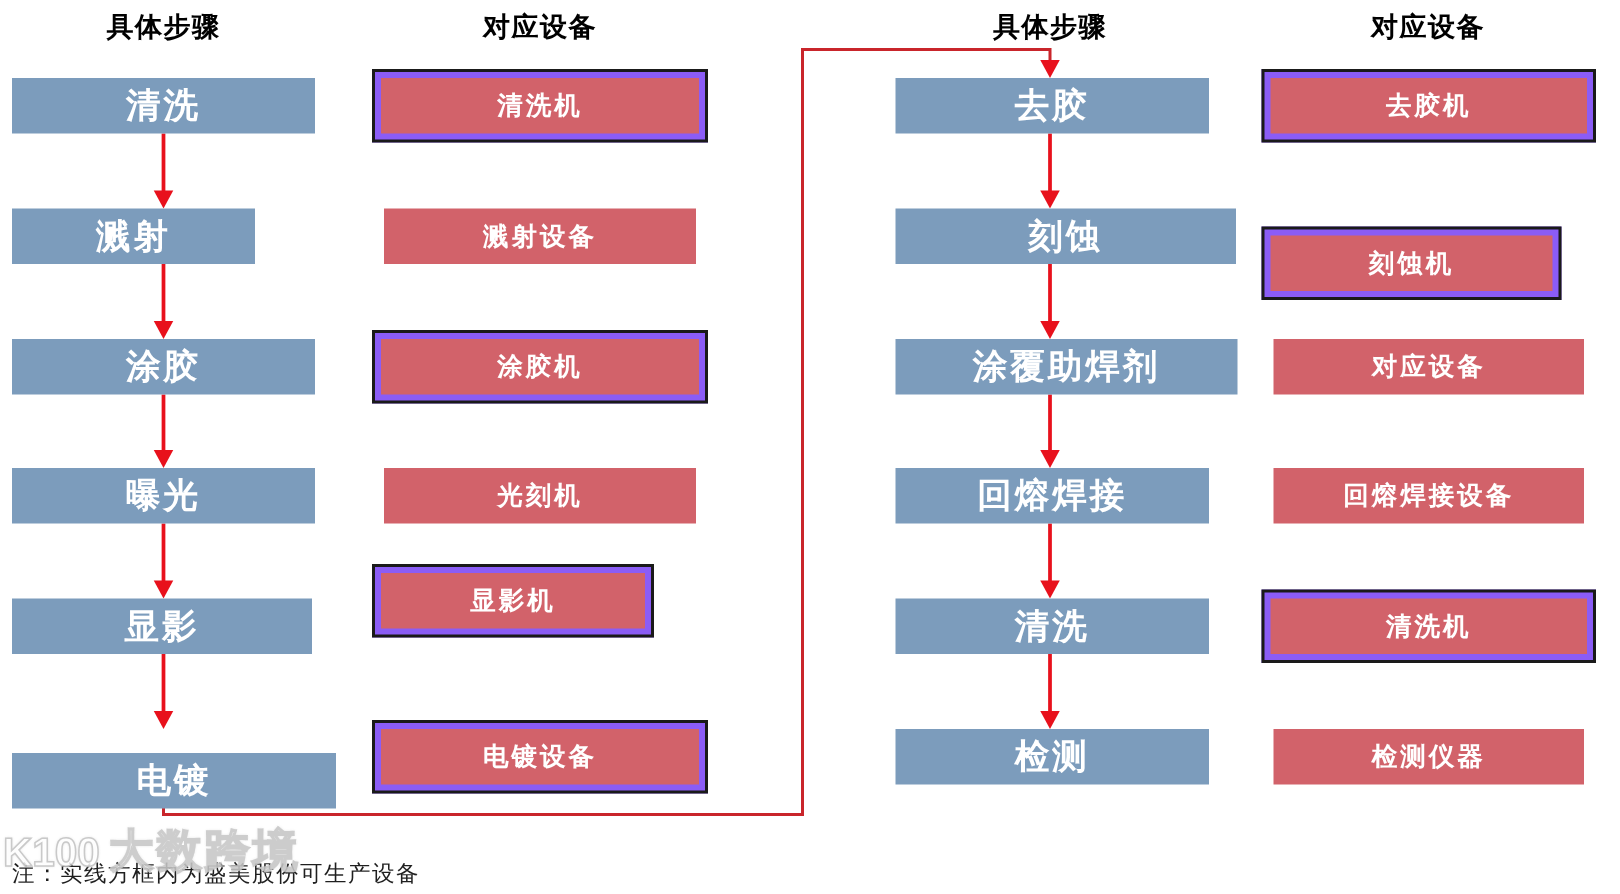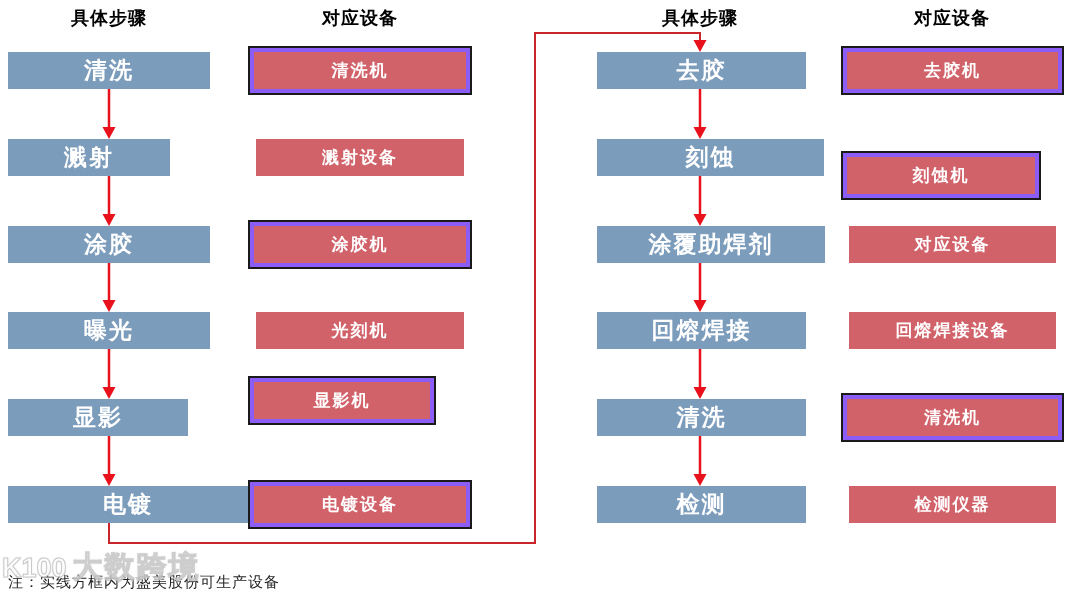--- a/index.html
+++ b/index.html
@@ -157,26 +157,26 @@
   <div class="equip-plain" style="left:256px;top:139px;width:208px">溅射设备</div>
 
   <div class="step-box" style="left:8px;top:226px;width:202px">涂胶</div>
   <div class="equip-boxed" style="left:248px;top:220px;width:224px">
     <div class="equip-inner">涂胶机</div>
   </div>
 
   <div class="step-box" style="left:8px;top:312px;width:202px">曝光</div>
   <div class="equip-plain" style="left:256px;top:312px;width:208px">光刻机</div>
 
-  <div class="step-box" style="left:8px;top:399px;width:180px">显影</div>
+  <div class="step-box" style="left:8px;top:399px;width:200px">显影</div>
   <div class="equip-boxed" style="left:248px;top:376px;width:188px">
     <div class="equip-inner">显影机</div>
   </div>
 
-  <div class="step-box" style="left:8px;top:486px;width:240px">电镀</div>
+  <div class="step-box" style="left:8px;top:502px;width:216px">电镀</div>
   <div class="equip-boxed" style="left:248px;top:480px;width:224px">
     <div class="equip-inner">电镀设备</div>
   </div>
 
   <div class="col-header" style="left:630px;top:6px">具体步骤</div>
   <div class="col-header" style="left:882px;top:6px">对应设备</div>
 
   <div class="step-box" style="left:597px;top:52px;width:209px">去胶</div>
   <div class="equip-boxed" style="left:841px;top:46px;width:223px">
     <div class="equip-inner">去胶机</div>

